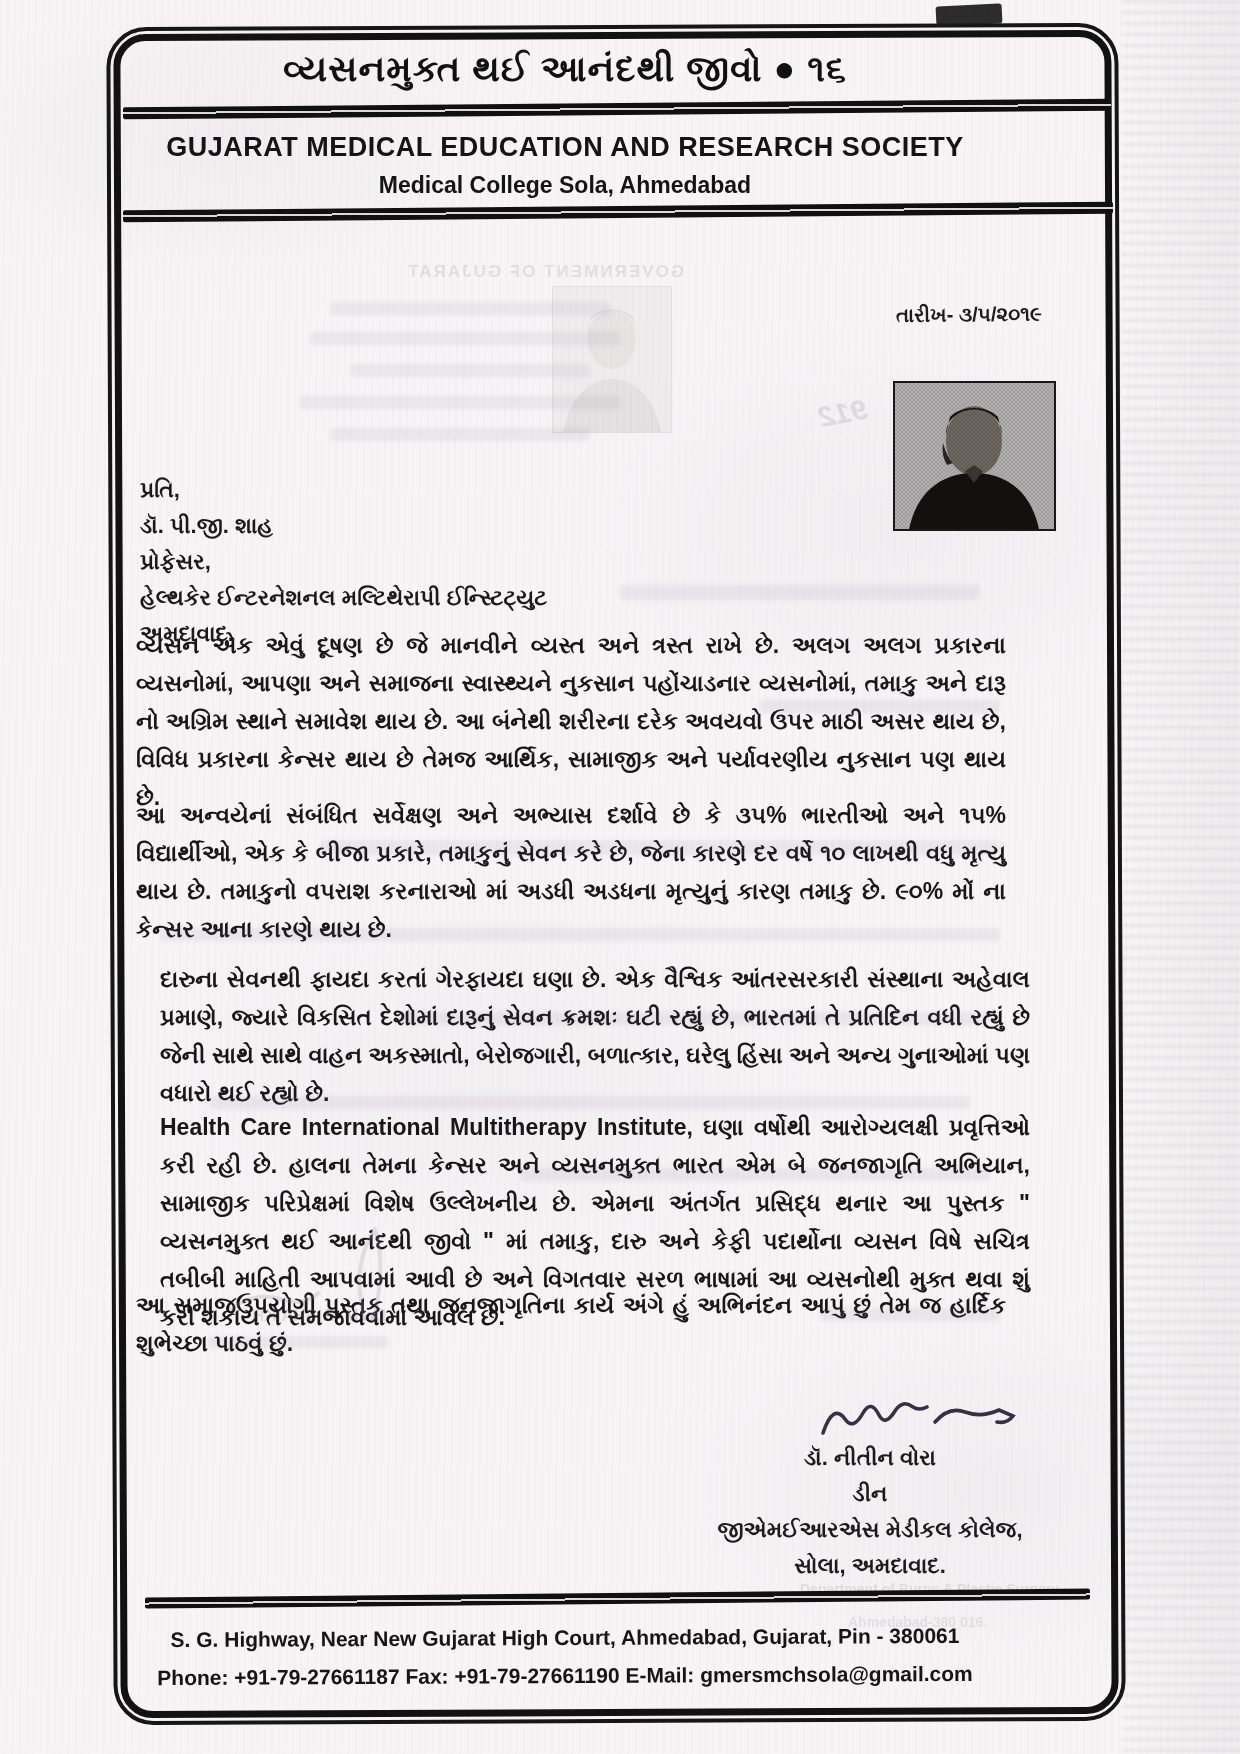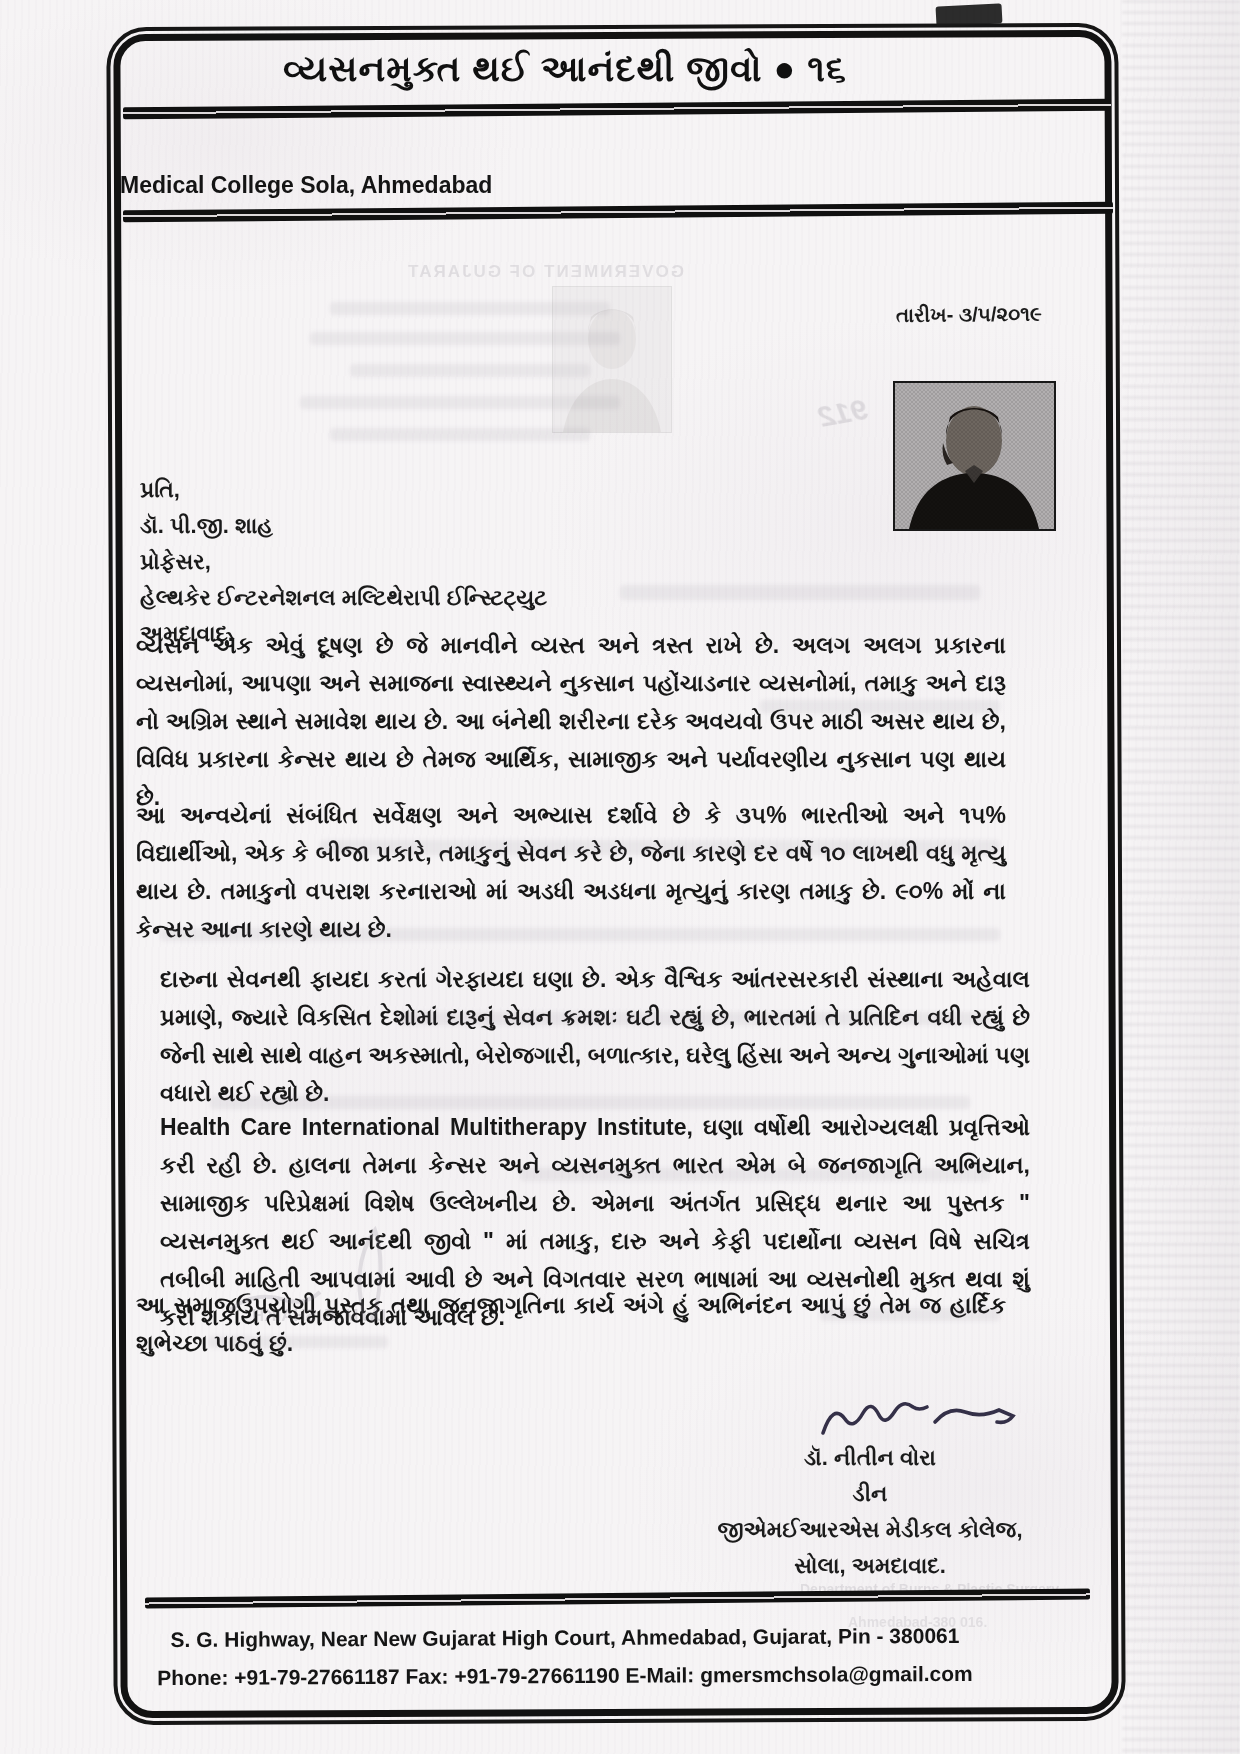--- a/index.html
+++ b/index.html
@@ -31,21 +31,21 @@
   .rule.r1{left:123px;top:103px;width:988px;transform:rotate(-.5deg);}
   .rule.r2{left:123px;top:206px;width:990px;transform:rotate(-.5deg);}
   .rule.r3{left:145px;top:1593px;width:945px;height:11px;transform:rotate(-.55deg);}
   .blob{position:absolute;left:936px;top:5px;width:66px;height:20px;background:#1a1a1a;
     border-radius:3px;transform:rotate(-3deg);opacity:.92;}
   
   .banner{position:absolute;left:120px;top:48px;width:890px;text-align:center;
     font-size:36px;font-weight:bold;letter-spacing:1px;color:#101010;}
   .orgname{position:absolute;left:120px;top:132px;width:890px;text-align:center;
     font-size:27px;font-weight:bold;letter-spacing:.5px;color:#141414;}
-  .orgsub{position:absolute;left:120px;top:172px;width:890px;
+  .orgsub{position:absolute;left:120px;top:172px;width:890px;text-align:center;
     font-size:23px;font-weight:bold;color:#141414;}
   .dateline{position:absolute;left:896px;top:303px;width:210px;
     font-size:20px;font-weight:bold;color:#1c1c1c;transform:rotate(-.6deg);}
   
   .photo{position:absolute;left:893px;top:381px;width:163px;height:150px;
     background:#b7b4b6;border:2px solid #181818;box-sizing:border-box;overflow:hidden;}
   .photo .dither{position:absolute;inset:0;
     background:repeating-conic-gradient(rgba(0,0,0,.10) 0% 25%, transparent 0% 50%) 0 0/4px 4px;}
   .ghost-photo{position:absolute;left:552px;top:286px;width:118px;height:145px;
     opacity:.17;border:1px solid rgba(40,40,40,.5);overflow:hidden;background:#cfcccd;}
@@ -85,20 +85,21 @@
   <div class="tex"></div>
   <div class="edge-noise"></div>
 
   <div class="pborder">
     <div class="pborder-in"></div>
   </div>
   <div class="blob"></div>
 
   <div class="banner">વ્યસનમુક્ત થઈ આનંદથી જીવો ● ૧૬</div>
   <div class="rule r1"></div>
+  <div class="orgname">GUJARAT MEDICAL EDUCATION AND RESEARCH SOCIETY</div>
   <div class="orgsub">Medical College Sola, Ahmedabad</div>
   <div class="rule r2"></div>
 
   <div class="ghost mirror g-gov">GOVERNMENT OF GUJARAT</div>
   <div class="smudge" style="left:330px;top:302px;width:280px;height:13px;"></div>
   <div class="smudge" style="left:310px;top:332px;width:310px;height:13px;"></div>
   <div class="smudge" style="left:350px;top:364px;width:240px;height:13px;"></div>
   <div class="smudge" style="left:300px;top:396px;width:320px;height:13px;"></div>
   <div class="smudge" style="left:330px;top:428px;width:260px;height:13px;"></div>
   <div class="ghost g-912">912</div>

